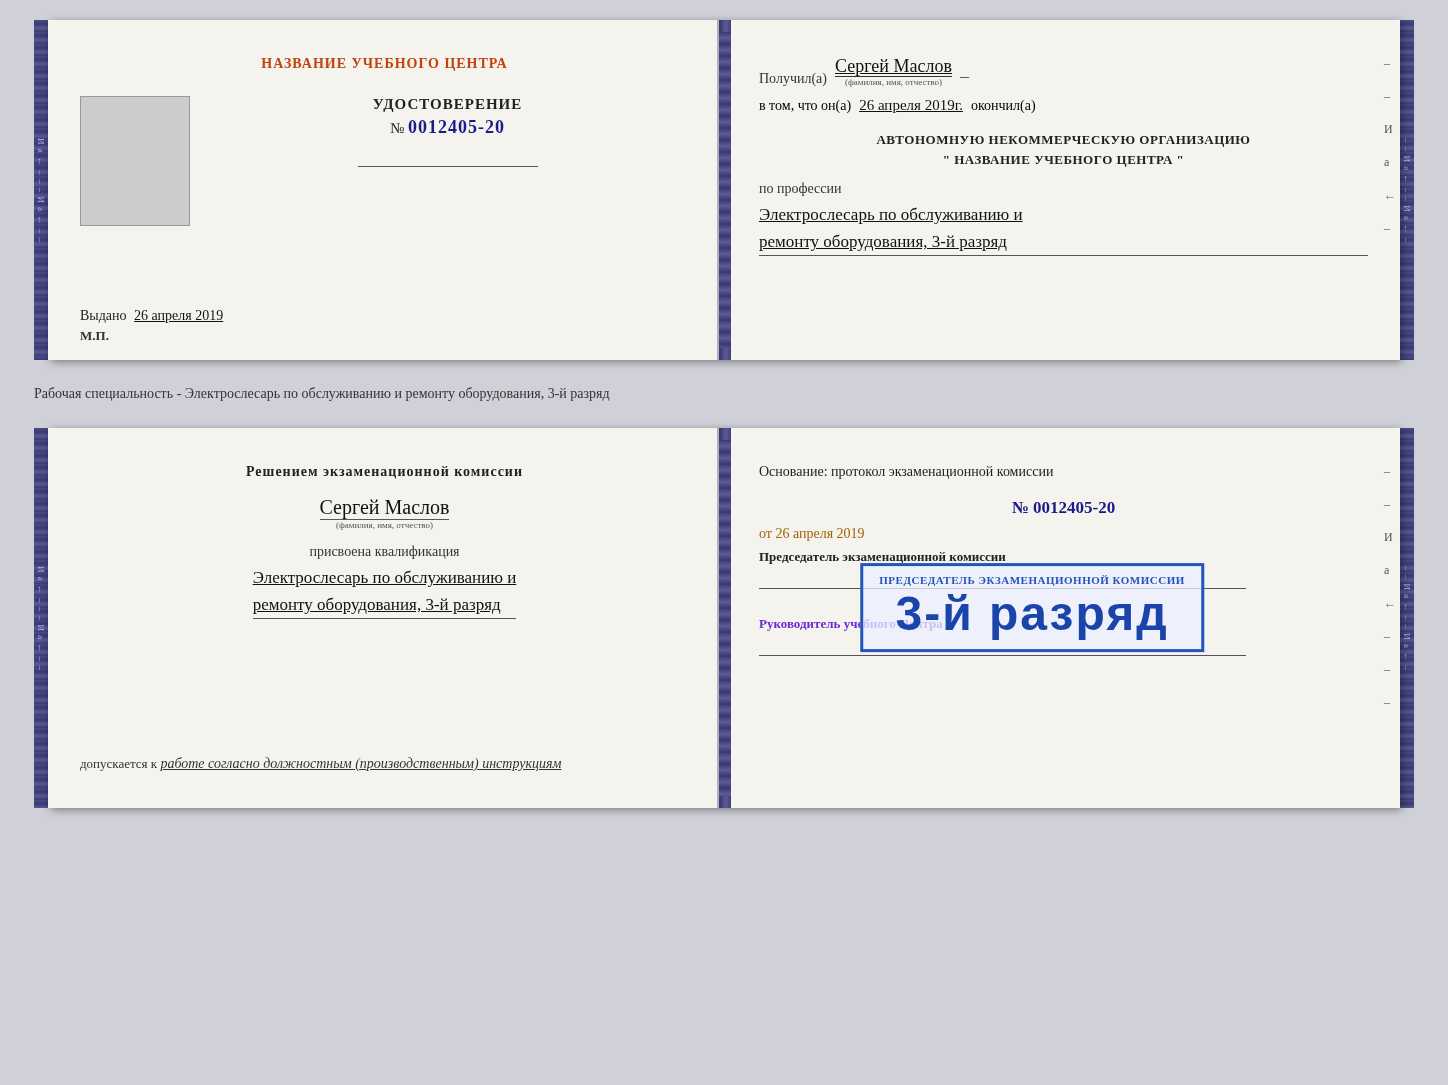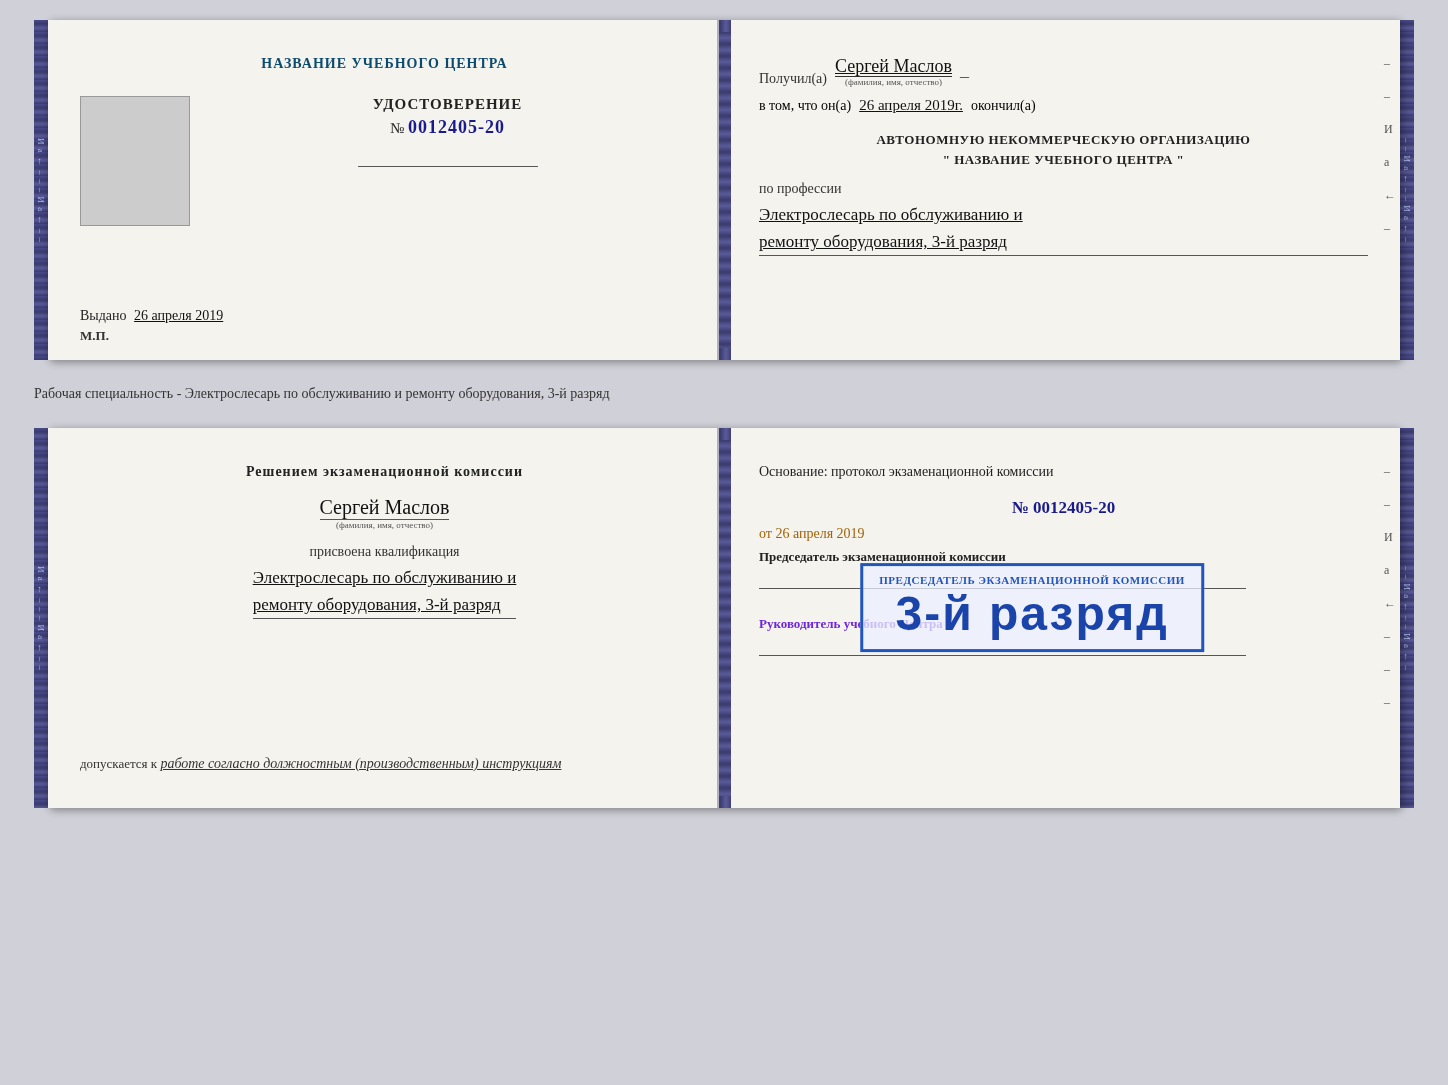--- a/index.html
+++ b/index.html
@@ -64,21 +64,21 @@
       align-items: center;
     }
 
     
     .cert-title {
       font-size: 14px;
       font-weight: bold;
       text-align: right;
       letter-spacing: 1px;
       text-transform: uppercase;
-      color: #0c4a6e;
+      color: #c2410c;
       margin-bottom: 24px;
     }
 
     .cert-photo-placeholder {
       width: 110px;
       height: 130px;
       background: #cccccc;
       border: 1px solid #999;
       flex-shrink: 0;
     }

